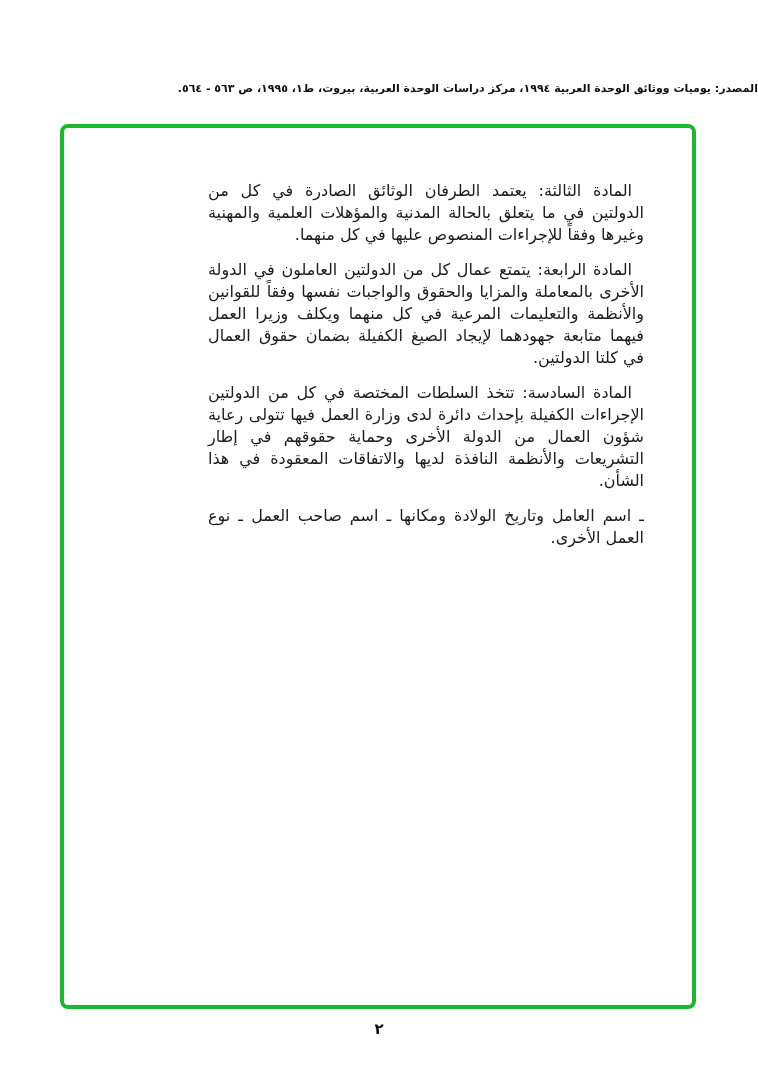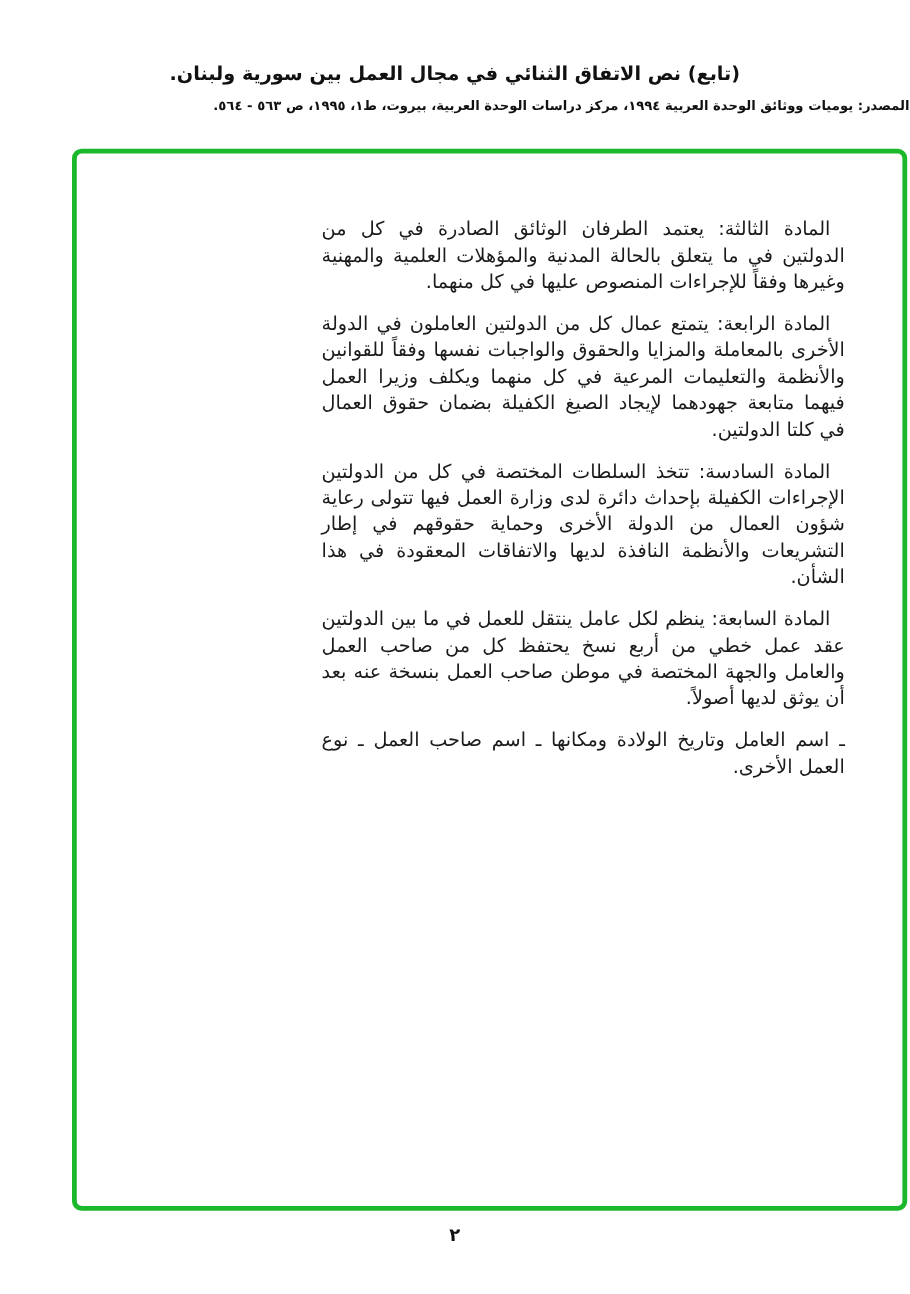--- a/index.html
+++ b/index.html
@@ -38,21 +38,21 @@
     right: 0;
     direction: rtl;
     font-weight: bold;
     font-size: 11px;
     color: #111111;
   }
   .content-box {
     position: absolute;
     top: 124px;
     left: 60px;
-    width: 696px;
+    width: 636px;
     height: 885px;
     box-sizing: border-box;
     border: 4px solid var(--box-border, #1cb82b);
     border-radius: 8px;
     background: #ffffff;
     overflow: hidden;
   }
   .body-text {
     position: absolute;
     top: 52px;
@@ -81,29 +81,27 @@
     font-size: 15px;
     direction: rtl;
     color: #111111;
   }
 </style>
 </head>
 <body>
 
 <div class="page">
 
-  <div class="doc-title">(تابع) نص الاتفاق الثنائي في مجال العمل بين سورية ولبنان.</div>
 
   <div class="doc-source">المصدر: يوميات ووثائق الوحدة العربية ١٩٩٤، مركز دراسات الوحدة العربية، بيروت، ط١، ١٩٩٥، ص ٥٦٣ - ٥٦٤.</div>
 
   <div class="content-box">
     <div class="body-text">
       <p class="para">المادة الثالثة: يعتمد الطرفان الوثائق الصادرة في كل من الدولتين في ما يتعلق بالحالة المدنية والمؤهلات العلمية والمهنية وغيرها وفقاً للإجراءات المنصوص عليها في كل منهما.</p>
       <p class="para">المادة الرابعة: يتمتع عمال كل من الدولتين العاملون في الدولة الأخرى بالمعاملة والمزايا والحقوق والواجبات نفسها وفقاً للقوانين والأنظمة والتعليمات المرعية في كل منهما ويكلف وزيرا العمل فيهما متابعة جهودهما لإيجاد الصيغ الكفيلة بضمان حقوق العمال في كلتا الدولتين.</p>
       <p class="para">المادة السادسة: تتخذ السلطات المختصة في كل من الدولتين الإجراءات الكفيلة بإحداث دائرة لدى وزارة العمل فيها تتولى رعاية شؤون العمال من الدولة الأخرى وحماية حقوقهم في إطار التشريعات والأنظمة النافذة لديها والاتفاقات المعقودة في هذا الشأن.</p>
-      <p class="para">المادة السابعة: ينظم لكل عامل ينتقل للعمل في ما بين الدولتين عقد عمل خطي من أربع نسخ يحتفظ كل من صاحب العمل والعامل والجهة المختصة في موطن صاحب العمل بنسخة عنه بعد أن يوثق لديها أصولاً.</p>
       <p class="para no-indent">ـ اسم العامل وتاريخ الولادة ومكانها ـ اسم صاحب العمل ـ نوع العمل الأخرى.</p>
     </div>
   </div>
 
   <div class="page-number">٢</div>
 
 </div>
 
 </body></html>

